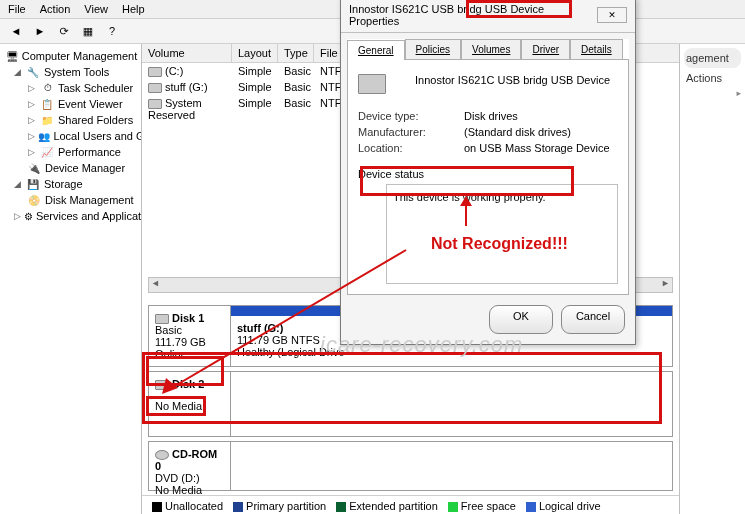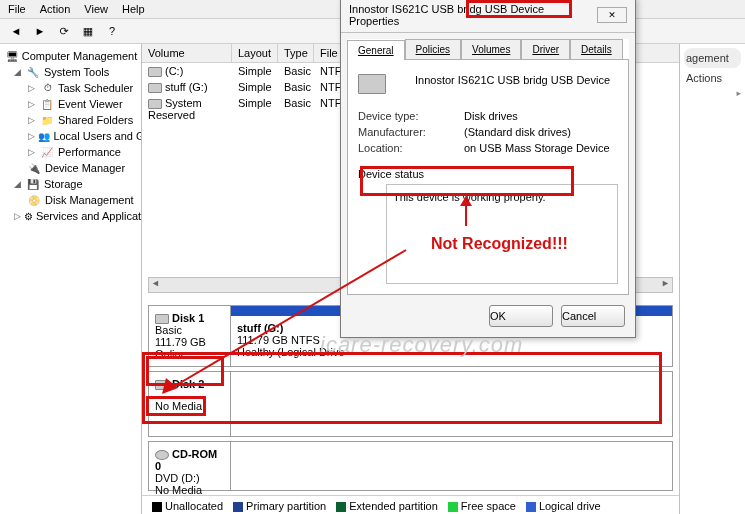--- a/index.html
+++ b/index.html
@@ -40,21 +40,21 @@
 .dialog-title { padding: 5px 8px; display: flex; justify-content: space-between; align-items: center; border-bottom: 1px solid #c0c0c0; }
 .close-x { width: 30px; height: 16px; border: 1px solid #aaa; text-align: center; font-size: 9px; line-height: 14px; }
 .tabs { display: flex; border-bottom: 1px solid #b0b0b0; background: #fff; margin: 6px 6px 0 6px; }
 .tab { padding: 4px 10px; border: 1px solid #b0b0b0; border-bottom: none; background: #f0f0f0; font-size: 10px; text-decoration: underline; }
 .tab.active { background: #fff; position: relative; top: 1px; }
 .tab-body { background: #fff; margin: 0 6px; padding: 10px; border: 1px solid #b0b0b0; border-top: none; }
 .dev-row { display: flex; margin: 4px 0; gap: 26px; }
 .dev-label { width: 80px; color: #333; }
 .dev-status-box { border: 1px solid #c0c0c0; padding: 6px; margin-top: 4px; height: 100px; background: #fff; margin-left: 28px; }
 .dlg-buttons { display: flex; justify-content: flex-end; gap: 8px; padding: 10px; }
-.btn { width: 64px; height: 22px; border: 1px solid #888; background: linear-gradient(#fff,#e4e4e4); border-radius: 3px; line-height: 20px; }
+.btn { width: 64px; height: 29px; border: 1px solid #888; background: linear-gradient(#fff,#e4e4e4); border-radius: 9px; text-align: center; line-height: 20px; }
 
 
 .redbox { position: absolute; border: 3px solid #d41010; pointer-events: none; }
 .redtext { position: absolute; color: #d41010; font-weight: bold; font-size: 16px; pointer-events: none; }
 .redarrow { position: absolute; pointer-events: none; }
 
 .scrollbar-h { height: 16px; background: #e8e8e8; border: 1px solid #c0c0c0; margin: 2px 6px; position: relative; }
 .scrollbar-h::before { content:"◄"; position:absolute; left:2px; top:0; font-size:9px; color:#666; }
 .scrollbar-h::after { content:"►"; position:absolute; right:2px; top:0; font-size:9px; color:#666; }
 

